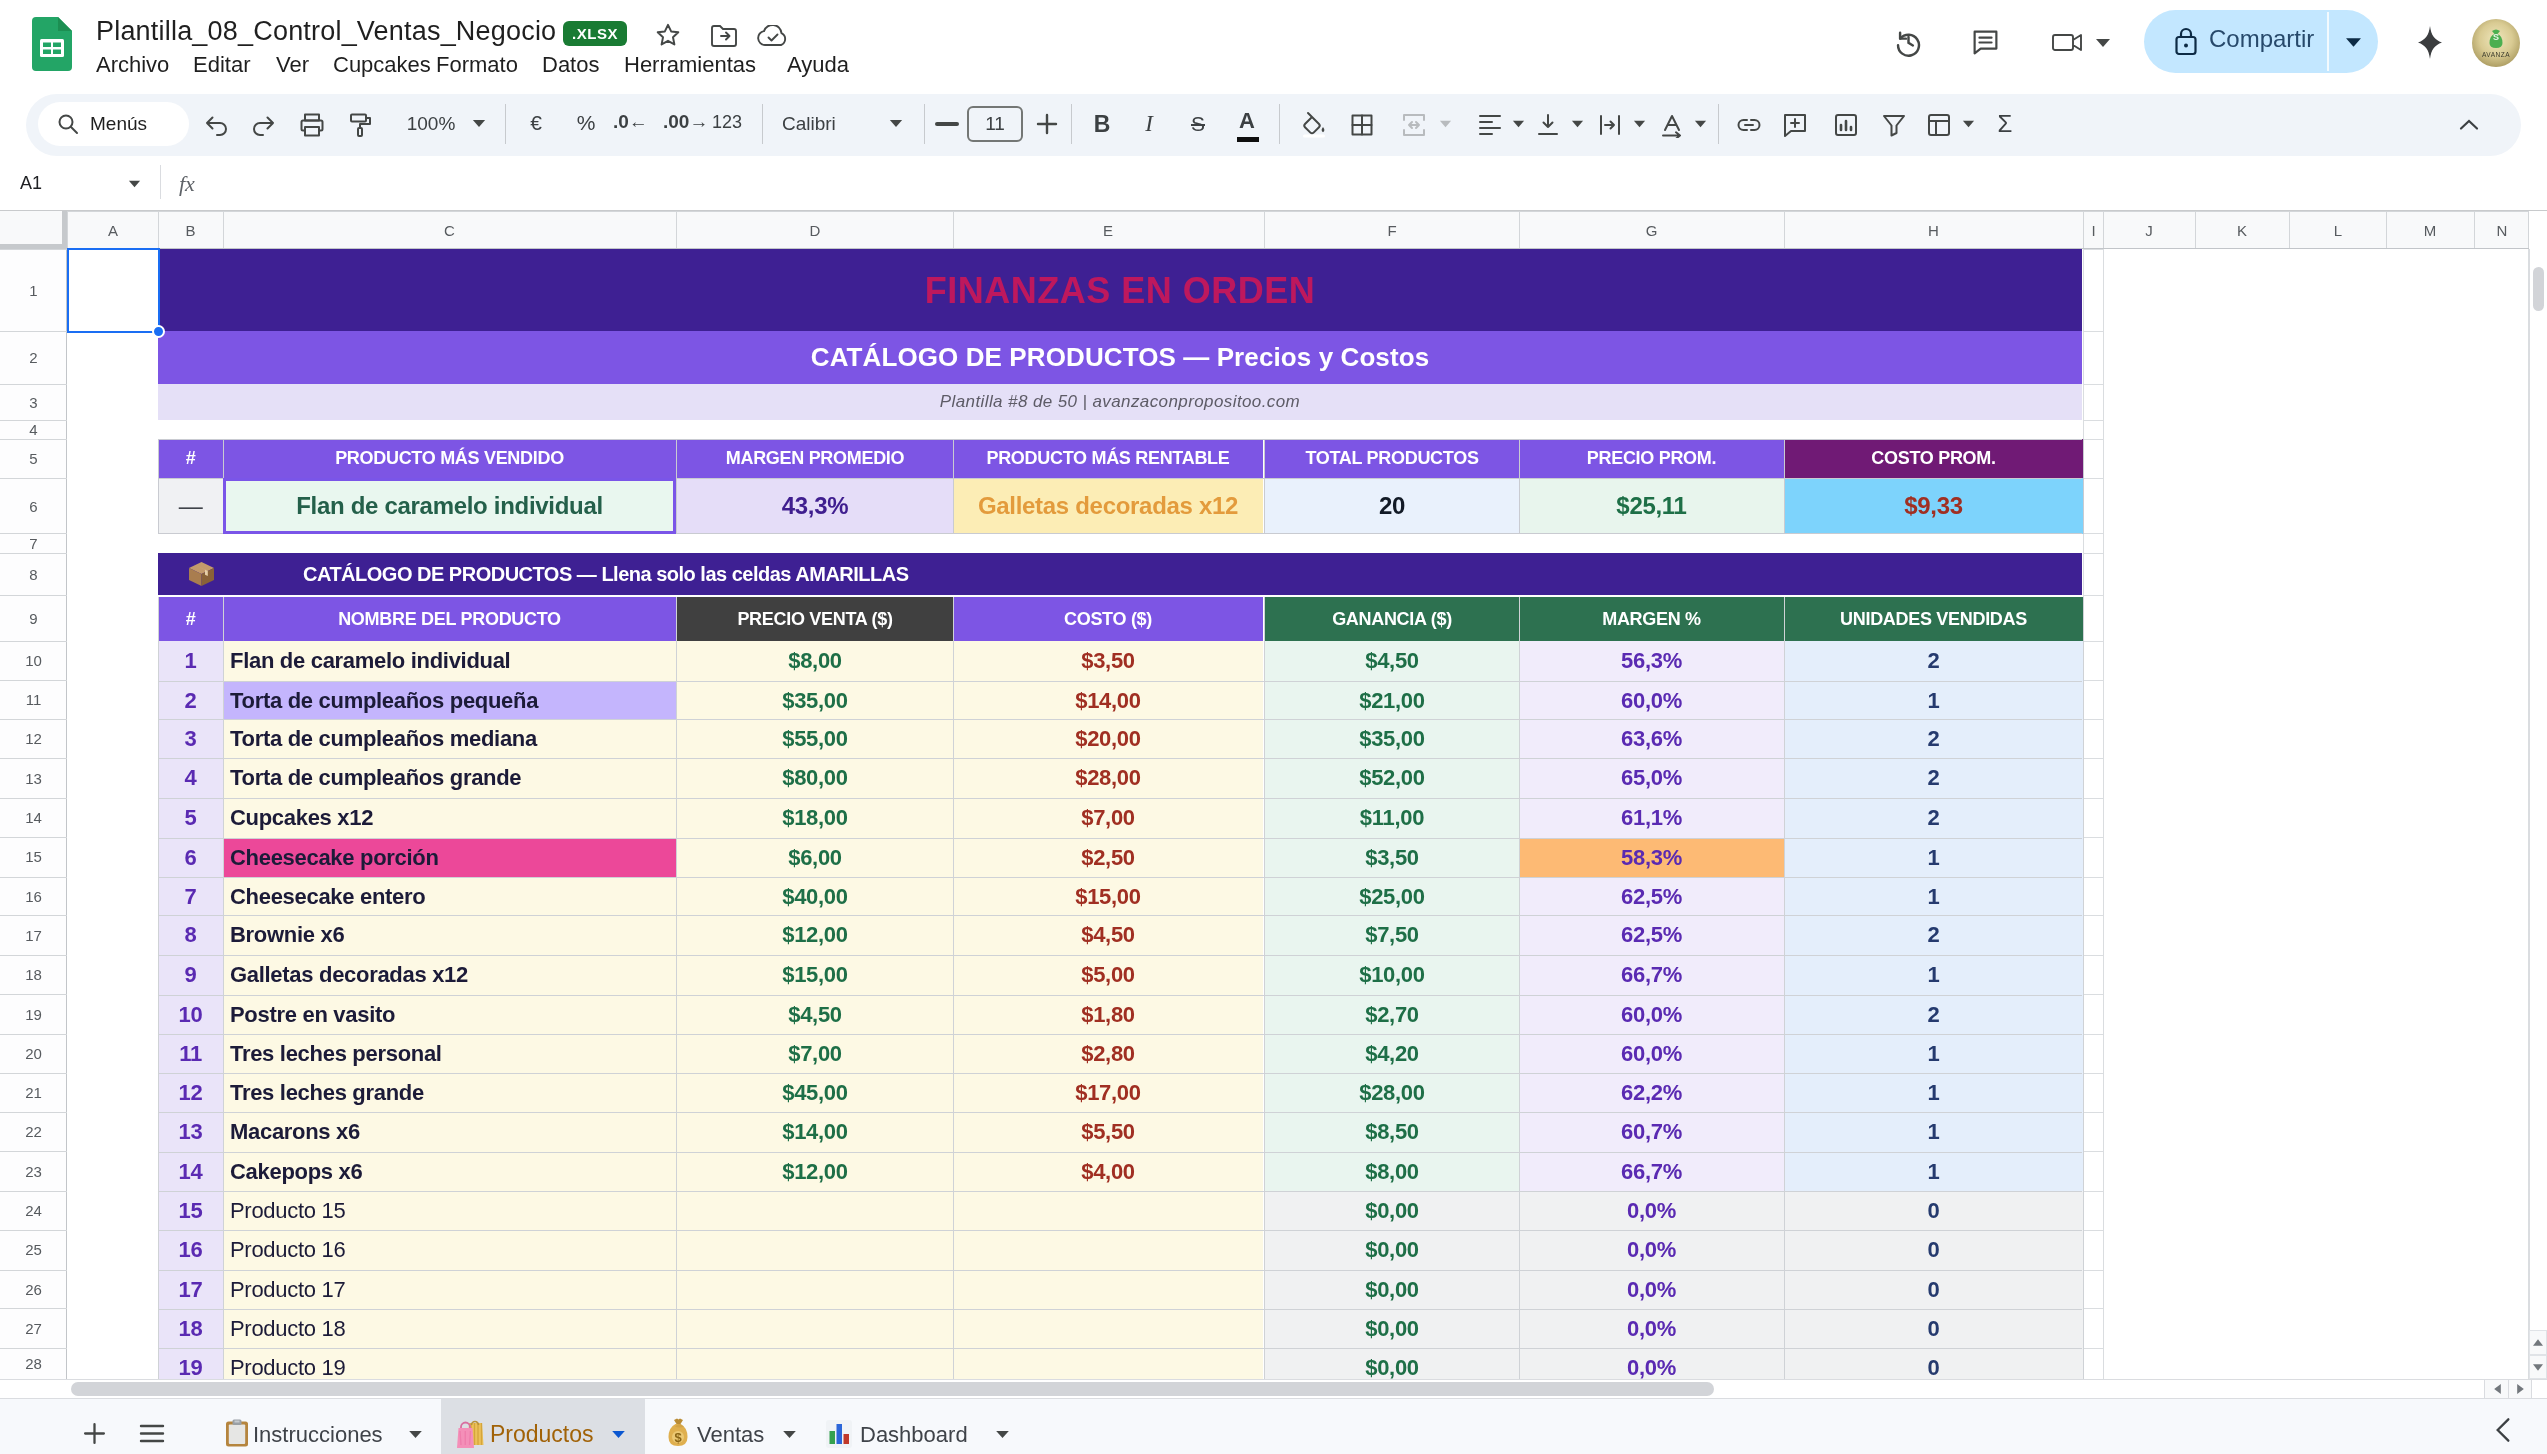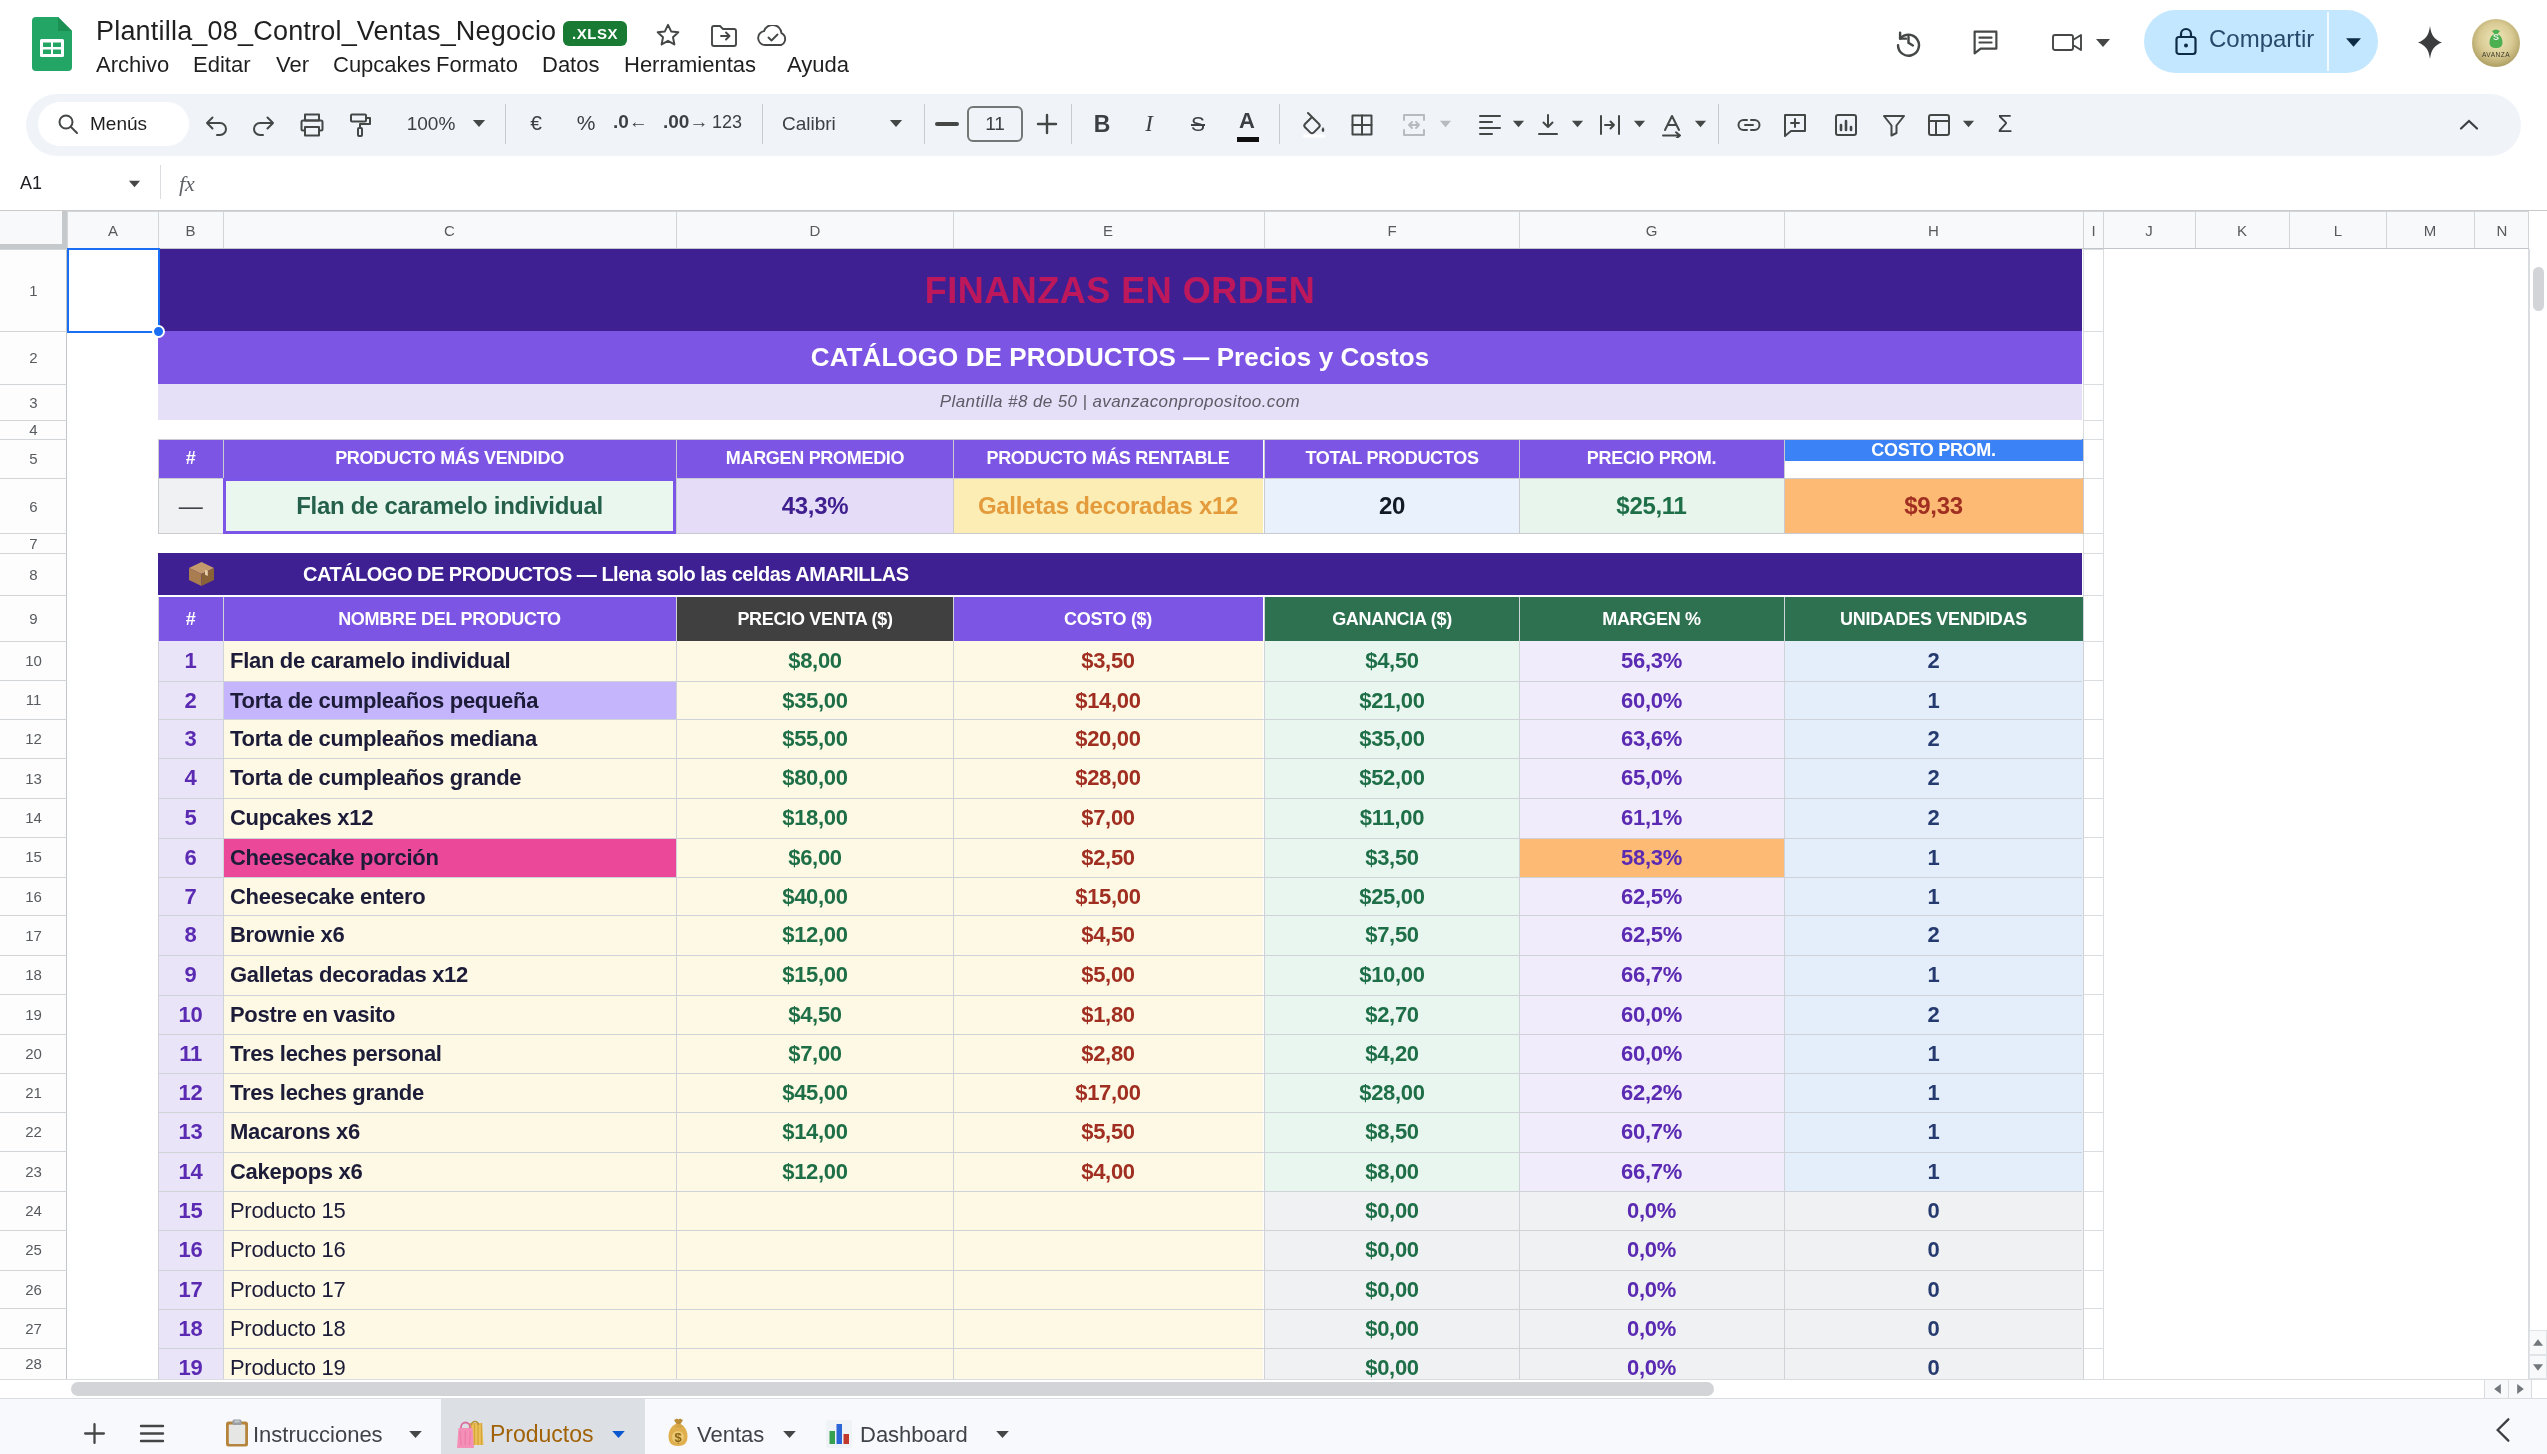--- a/index.html
+++ b/index.html
@@ -334,28 +334,28 @@
 <div class="ab" style="left:158px;top:331px;width:1924px;height:53px;background:#7d55e4;"></div>
 <div class="cell" style="left:158px;top:331px;width:1924px;height:53px;font-size:26px;color:#fff;font-weight:bold;letter-spacing:-0.3px;letter-spacing:0.1px;">CATÁLOGO DE PRODUCTOS — Precios y Costos</div>
 <div class="ab" style="left:158px;top:384px;width:1924px;height:36px;background:#e5e0f7;"></div>
 <div class="cell" style="left:158px;top:384px;width:1924px;height:36px;font-size:17px;color:#5d5b66;letter-spacing:-0.3px;font-style:italic;letter-spacing:0.4px;">Plantilla #8 de 50 | avanzaconpropositoo.com</div>
 <div class="cell" style="left:158px;top:439px;width:65px;height:39px;background:#7d55e4;font-size:18px;color:#fff;font-weight:bold;letter-spacing:-0.3px;">#</div>
 <div class="cell" style="left:223px;top:439px;width:453px;height:39px;background:#7d55e4;font-size:18px;color:#fff;font-weight:bold;letter-spacing:-0.3px;">PRODUCTO MÁS VENDIDO</div>
 <div class="cell" style="left:676px;top:439px;width:278px;height:39px;background:#7d55e4;font-size:18px;color:#fff;font-weight:bold;letter-spacing:-0.3px;">MARGEN PROMEDIO</div>
 <div class="cell" style="left:953px;top:439px;width:310px;height:39px;background:#7d55e4;font-size:18px;color:#fff;font-weight:bold;letter-spacing:-0.3px;">PRODUCTO MÁS RENTABLE</div>
 <div class="cell" style="left:1264px;top:439px;width:256px;height:39px;background:#7d55e4;font-size:18px;color:#fff;font-weight:bold;letter-spacing:-0.3px;">TOTAL PRODUCTOS</div>
 <div class="cell" style="left:1519px;top:439px;width:265px;height:39px;background:#7d55e4;font-size:18px;color:#fff;font-weight:bold;letter-spacing:-0.3px;">PRECIO PROM.</div>
-<div class="cell" style="left:1784px;top:439px;width:299px;height:22px;background:#3b82f6;font-size:18px;color:#fff;font-weight:bold;letter-spacing:-0.3px;">COSTO PROM.</div>
+<div class="cell" style="left:1784px;top:439px;width:299px;height:39px;background:#701a75;font-size:18px;color:#fff;font-weight:bold;letter-spacing:-0.3px;">COSTO PROM.</div>
 <div class="cell" style="left:158px;top:478px;width:65px;height:56px;background:#f0f1f3;font-size:24px;color:#3f4349;letter-spacing:-0.3px;">—</div>
 <div class="cell" style="left:223px;top:478px;width:453px;height:56px;background:#e9f7ef;font-size:24px;color:#24604a;font-weight:bold;letter-spacing:-0.3px;">Flan de caramelo individual</div>
 <div class="cell" style="left:676px;top:478px;width:278px;height:56px;background:#e5ddf8;font-size:24px;color:#3f1e8f;font-weight:bold;letter-spacing:-0.3px;">43,3%</div>
 <div class="cell" style="left:953px;top:478px;width:310px;height:56px;background:#fcedb5;font-size:24px;color:#e39b3c;font-weight:bold;letter-spacing:-0.3px;">Galletas decoradas x12</div>
 <div class="cell" style="left:1264px;top:478px;width:256px;height:56px;background:#e9f1fc;font-size:24px;color:#121a26;font-weight:bold;letter-spacing:-0.3px;">20</div>
 <div class="cell" style="left:1519px;top:478px;width:265px;height:56px;background:#e8f5ed;font-size:24px;color:#1e6f47;font-weight:bold;letter-spacing:-0.3px;">$25,11</div>
-<div class="cell" style="left:1784px;top:478px;width:299px;height:56px;background:#fdba74;font-size:24px;color:#a02f22;font-weight:bold;letter-spacing:-0.3px;">$9,33</div>
+<div class="cell" style="left:1784px;top:478px;width:299px;height:56px;background:#7dd3fc;font-size:24px;color:#a02f22;font-weight:bold;letter-spacing:-0.3px;">$9,33</div>
 <div class="ab" style="left:158px;top:439px;width:1px;height:95px;background:#c9cbd1;"></div>
 <div class="ab" style="left:223px;top:439px;width:1px;height:95px;background:#c9cbd1;"></div>
 <div class="ab" style="left:676px;top:439px;width:1px;height:95px;background:#c9cbd1;"></div>
 <div class="ab" style="left:953px;top:439px;width:1px;height:95px;background:#c9cbd1;"></div>
 <div class="ab" style="left:1264px;top:439px;width:1px;height:95px;background:#c9cbd1;"></div>
 <div class="ab" style="left:1519px;top:439px;width:1px;height:95px;background:#c9cbd1;"></div>
 <div class="ab" style="left:1784px;top:439px;width:1px;height:95px;background:#c9cbd1;"></div>
 <div class="ab" style="left:2083px;top:439px;width:1px;height:95px;background:#c9cbd1;"></div>
 <div class="ab" style="left:158px;top:439px;width:1924px;height:1px;background:#c9cbd1;"></div>
 <div class="ab" style="left:158px;top:478px;width:1924px;height:1px;background:#c9cbd1;"></div>

